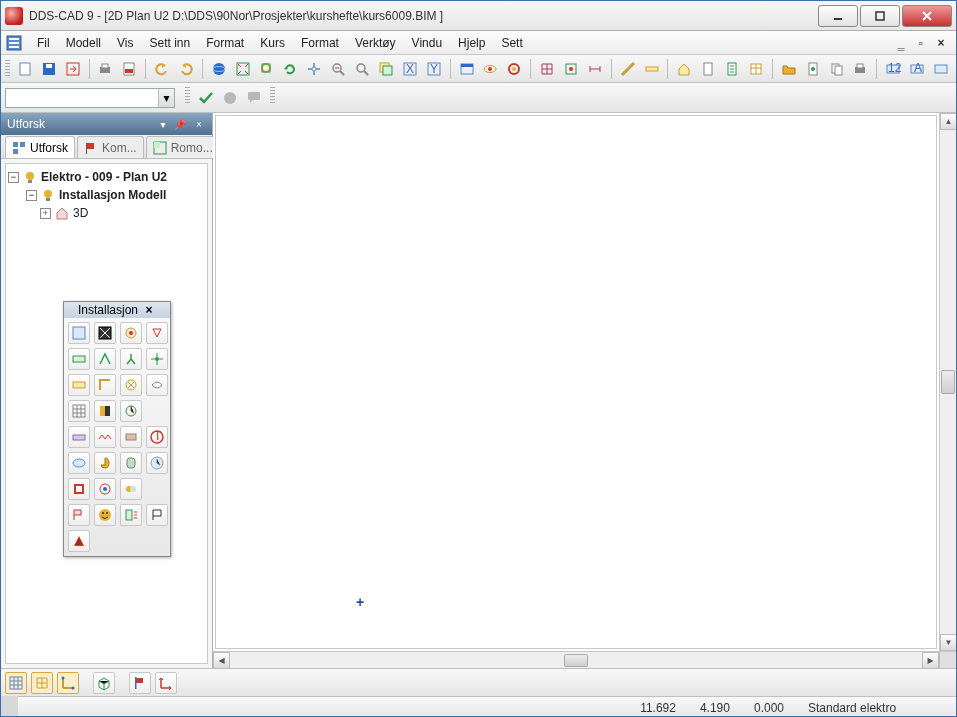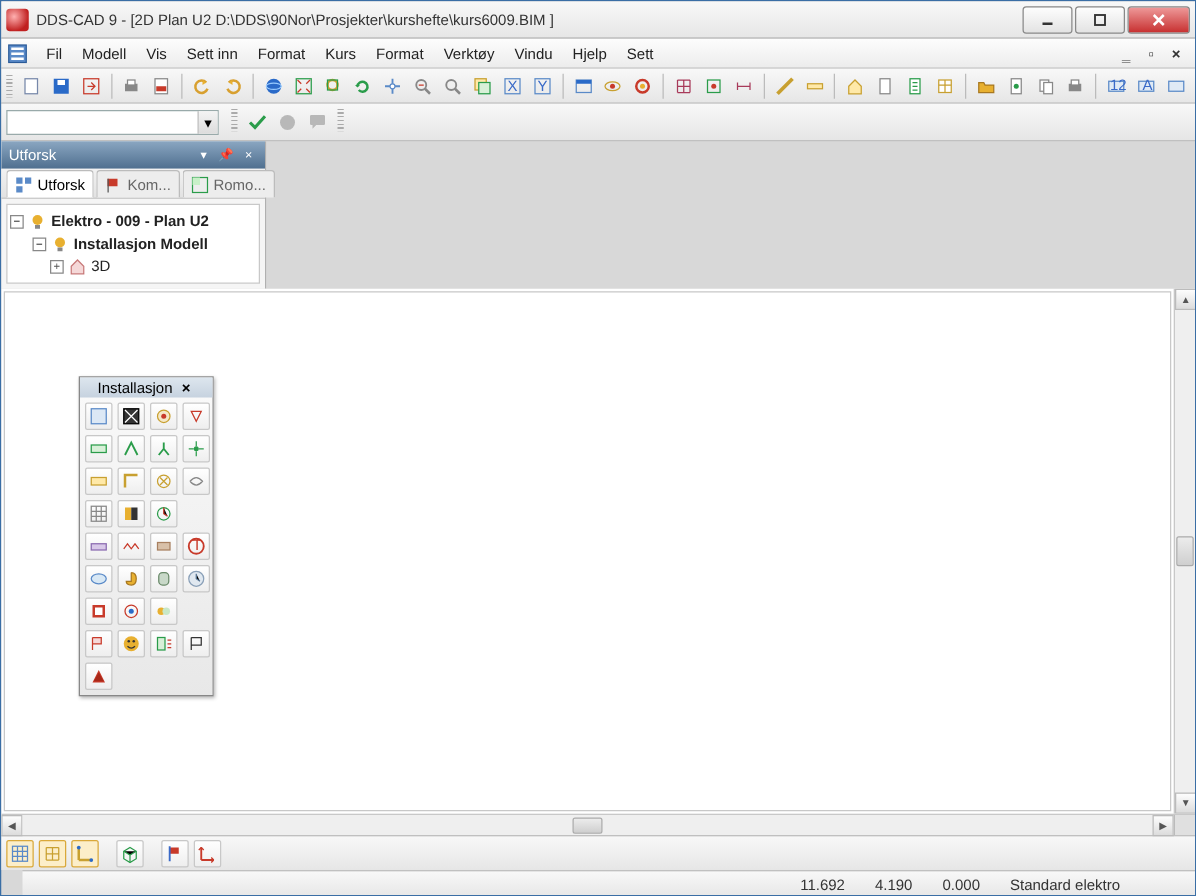--- a/index.html
+++ b/index.html
@@ -26,21 +26,21 @@
 .toolbar .grip { width:5px; height:18px; background: repeating-linear-gradient(to bottom,#aaa 0,#aaa 1px,transparent 1px,transparent 3px); margin-right:2px; }
 .tbtn { width:22px; height:22px; border:1px solid transparent; border-radius:2px; display:flex; align-items:center; justify-content:center; }
 .tsep { width:1px; height:20px; background:#bbb; margin:0 3px; }
 .secondary-bar { height: 30px; background: linear-gradient(#f8f8f8,#e6e6e6); border-bottom:1px solid #c0c0c0; display:flex; align-items:center; padding: 0 4px; }
 .combo { width:170px; height:20px; background:#fff; border:1px solid #9aa; display:flex; align-items:center; }
 .combo .dd { width:16px; height:18px; background:linear-gradient(#f4f4f4,#dcdcdc); border-left:1px solid #bbb; margin-left:auto; display:flex; align-items:center; justify-content:center; }
 .sec-icons .ic { width:22px; height:22px; margin:0 1px; display:flex; align-items:center; justify-content:center; }
 .record-grip { width:5px; height:18px; background: repeating-linear-gradient(to bottom,#aaa 0,#aaa 1px,transparent 1px,transparent 3px); margin:0 4px; }
 
 
-.workarea { display:flex; height: calc(717px - 30px - 24px - 28px - 30px - 28px - 22px); flex-direction: column; }
+.workarea { display:flex; height: calc(717px - 30px - 24px - 28px - 30px - 28px - 22px); }
 .utforsk-panel { width: 212px; background: #f5f5f5; display:flex; flex-direction:column; border-right:1px solid #b0b0b0; }
 .utforsk-header { height:22px; background: linear-gradient(#8aa6c1,#4f6f8f); color:#fff; display:flex; align-items:center; padding:0 6px; font-size:12px; }
 .utforsk-header .hdr-icons { margin-left:auto; display:flex; gap:4px; }
 .hdr-icon { width:14px; height:14px; display:flex; align-items:center; justify-content:center; color:#fff; font-size:10px; }
 .utforsk-tabs { height:24px; display:flex; align-items:flex-end; background:linear-gradient(#f2f2f2,#e2e2e2); border-bottom:1px solid #bfbfbf; padding:0 4px; }
 .utab { height:22px; padding:2px 6px; display:flex; align-items:center; gap:4px; border:1px solid #bcbcbc; border-bottom:none; background:#ededed; margin-right:2px; border-radius:3px 3px 0 0; color:#666; }
 .utab.active { background:#fff; color:#000; }
 .utab .ticon { width:14px; height:14px; }
 
 .tree { flex:1; background:#fff; margin:4px; border:1px solid #c8c8c8; padding:4px 2px; position:relative; overflow:hidden; }

